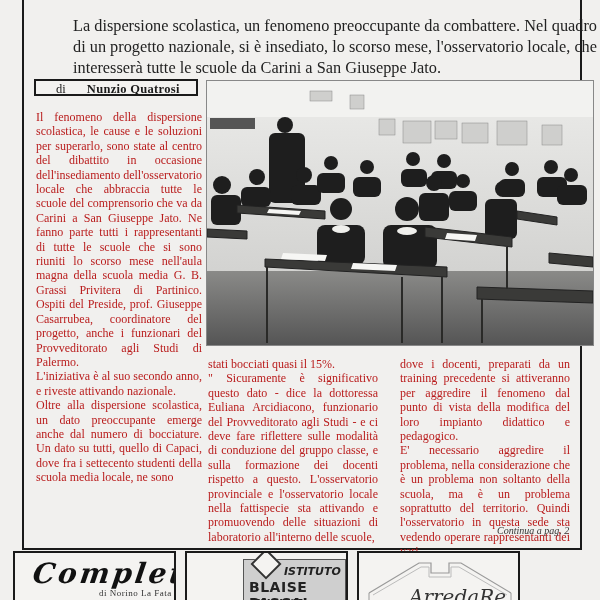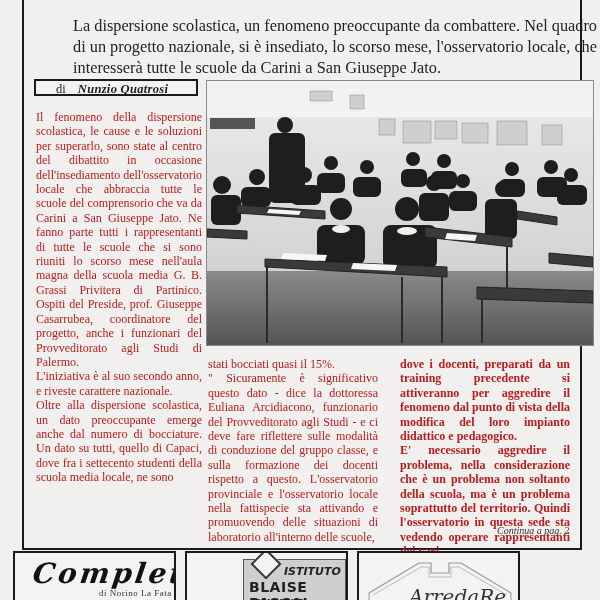--- a/index.html
+++ b/index.html
@@ -18,34 +18,34 @@
     position:absolute; left:37px; top:15px; width:524px;
     font-size:16.3px; line-height:21px; text-align:justify;
     color:#222;
     margin-left:36px;
   }
   .byline {
     position:absolute; left:34px; top:79px; width:164px; height:17px;
     border:2px solid #1a1a1a; background:#f3f2f0;
     font-size:12.5px; line-height:17px; padding-left:20px; box-sizing:border-box;
   }
-  .byline .pre { margin-right:9px; }
-  .byline .author { font-style:italic; font-weight:bold; letter-spacing:0.3px; }
+  .byline .pre { margin-right:18px; }
+  .byline .author { font-weight:bold; letter-spacing:0.3px; }
   .photo {
     position:absolute; left:206px; top:80px; width:386px; height:264px;
     border:1px solid #888; background:#e8e8e6; overflow:hidden;
   }
   .col {
     position:absolute; font-size:12px; line-height:14.4px;
     text-align:justify; color:#b91c1c;
   }
   .col p { margin:0; }
   .col1 { left:36px; top:110px; width:166px; }
   .col2 { left:208px; top:357px; width:170px; }
-  .col3 { left:400px; top:357px; width:170px;font-weight:bold; }
+  .col3 { left:400px; top:357px; width:170px; }
   .cont {
     position:absolute; left:497px; top:525px; font-size:10px; font-style:italic; color:#333;
   }
   .ad {
     position:absolute; top:551px; height:60px; border:2px solid #1a1a1a; background:#f4f3f1;
     box-sizing:border-box; overflow:hidden;
   }
   .ad1 { left:13px; width:163px; }
   .ad2 { left:185px; width:163px; }
   .ad3 { left:357px; width:163px; }
@@ -179,21 +179,21 @@
       <polygon points="76,172 120,174 118,180 74,178"></polygon>
       <polygon points="146,182 190,184 188,190 144,188"></polygon>
       <polygon points="240,152 270,154 268,160 238,158"></polygon>
       <polygon points="62,128 94,130 92,134 60,132"></polygon>
     </g>
   </svg>
 </div>
 
 <div class="col col1">
   <p>Il fenomeno della dispersione scolastica, le cause e le soluzioni per superarlo, sono state al centro del dibattito in occasione dell'insediamento dell'osservatorio locale che abbraccia tutte le scuole del comprensorio che va da Carini a San Giuseppe Jato. Ne fanno parte tutti i rappresentanti di tutte le scuole che si sono riuniti lo scorso mese nell'aula magna della scuola media G. B. Grassi Privitera di Partinico. Ospiti del Preside, prof. Giuseppe Casarrubea, coordinatore del progetto, anche i funzionari del Provveditorato agli Studi di Palermo.</p>
-  <p>L'iniziativa è al suo secondo anno, e riveste carattere nazionale.</p>
+  <p>L'iniziativa è al suo secondo anno, e riveste attivando nazionale.</p>
   <p>Oltre alla dispersione scolastica, un dato preoccupante emerge anche dal numero di bocciature. Un dato su tutti, quello di Capaci, dove fra i settecento studenti della scuola media locale, ne sono</p>
 </div>
 
 <div class="col col2">
   <p>stati bocciati quasi il 15%.</p>
   <p>" Sicuramente è significativo questo dato - dice la dottoressa Euliana Arcidiacono, funzionario del Provveditorato agli Studi - e ci deve fare riflettere sulle modalità di conduzione del gruppo classe, e sulla formazione dei docenti rispetto a questo. L'osservatorio provinciale e l'osservatorio locale nella fattispecie sta attivando e promuovendo delle situazioni di laboratorio all'interno delle scuole,</p>
 </div>
 
 <div class="col col3">
   <p>dove i docenti, preparati da un training precedente si attiveranno per aggredire il fenomeno dal punto di vista della modifica del loro impianto didattico e pedagogico.</p>

